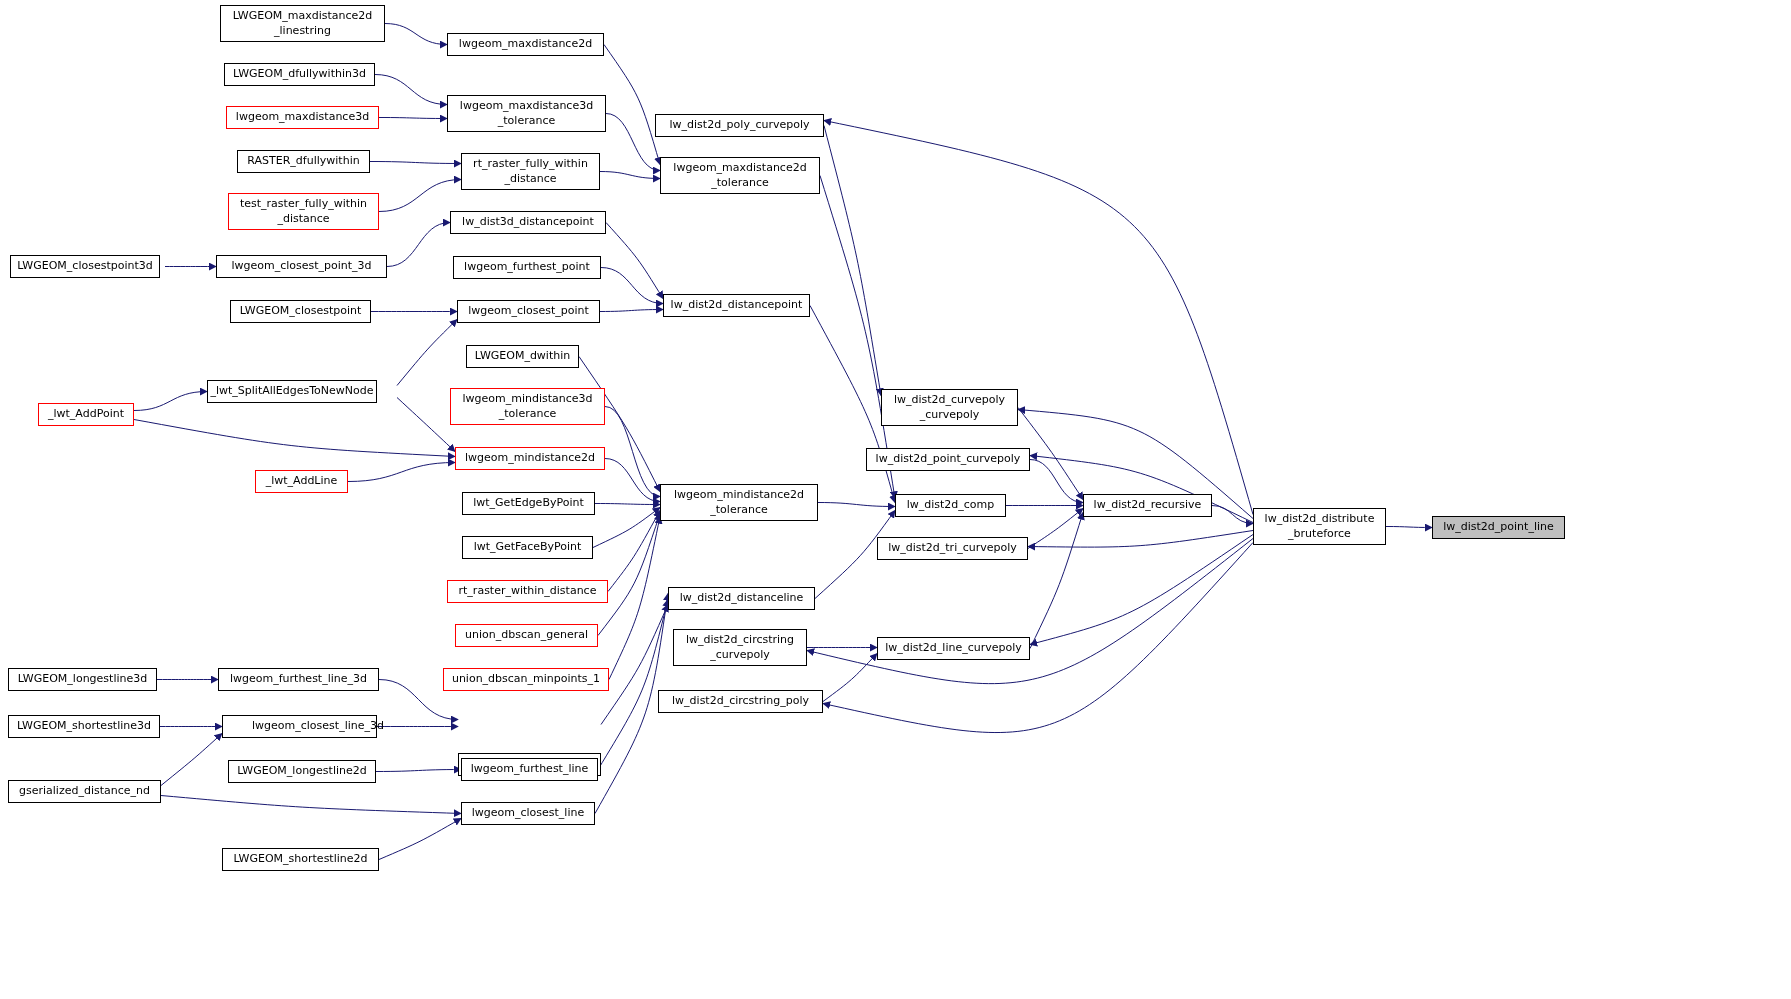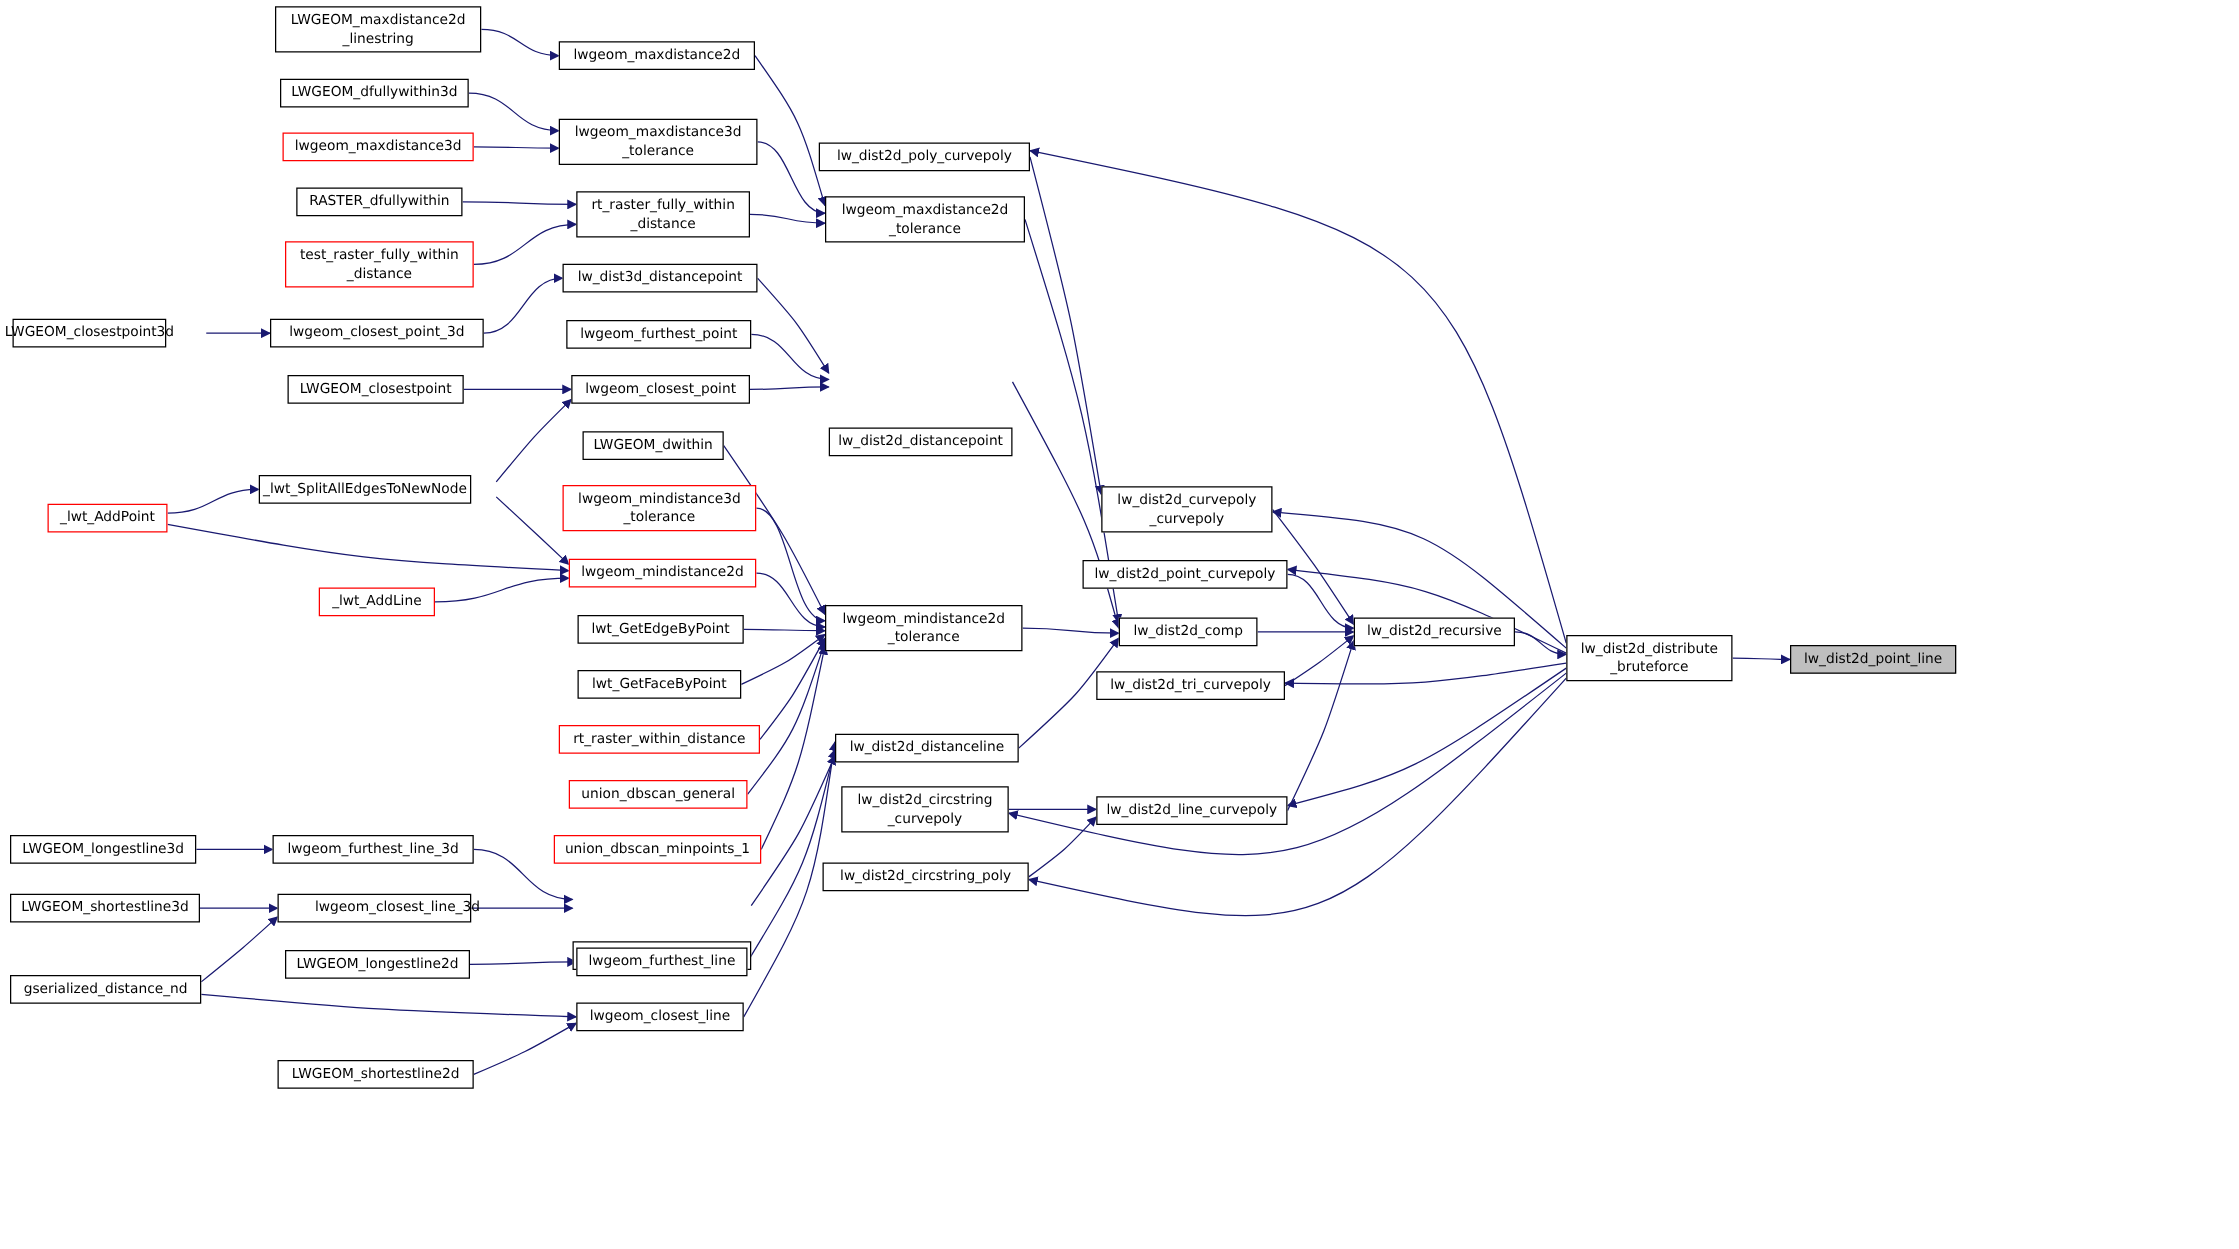--- a/index.html
+++ b/index.html
@@ -111,21 +111,21 @@
       </g>
   </svg>
   <div id="nodes">
       <div class="node" style="left: 220px; top: 5px; width: 165px; height: 37px;">LWGEOM_maxdistance2d
 _linestring</div>
       <div class="node" style="left: 224px; top: 63px; width: 151px; height: 23px;">LWGEOM_dfullywithin3d</div>
       <div class="node red" style="left: 226px; top: 106px; width: 153px; height: 23px;">lwgeom_maxdistance3d</div>
       <div class="node" style="left: 237px; top: 150px; width: 133px; height: 23px;">RASTER_dfullywithin</div>
       <div class="node red" style="left: 228px; top: 193px; width: 151px; height: 37px;">test_raster_fully_within
 _distance</div>
-      <div class="node" style="left: 10px; top: 255px; width: 123px; height: 23px;">LWGEOM_closestpoint3d</div>
+      <div class="node" style="left: 10px; top: 255px; width: 150px; height: 23px;">LWGEOM_closestpoint3d</div>
       <div class="node" style="left: 216px; top: 255px; width: 171px; height: 23px;">lwgeom_closest_point_3d</div>
       <div class="node" style="left: 230px; top: 300px; width: 141px; height: 23px;">LWGEOM_closestpoint</div>
       <div class="node" style="left: 207px; top: 380px; width: 170px; height: 23px;">_lwt_SplitAllEdgesToNewNode</div>
       <div class="node red" style="left: 38px; top: 403px; width: 96px; height: 23px;">_lwt_AddPoint</div>
       <div class="node red" style="left: 255px; top: 470px; width: 93px; height: 23px;">_lwt_AddLine</div>
       <div class="node" style="left: 8px; top: 668px; width: 149px; height: 23px;">LWGEOM_longestline3d</div>
       <div class="node" style="left: 8px; top: 715px; width: 152px; height: 23px;">LWGEOM_shortestline3d</div>
       <div class="node" style="left: 8px; top: 780px; width: 153px; height: 23px;">gserialized_distance_nd</div>
       <div class="node" style="left: 222px; top: 848px; width: 157px; height: 23px;">LWGEOM_shortestline2d</div>
       <div class="node" style="left: 218px; top: 668px; width: 161px; height: 23px;">lwgeom_furthest_line_3d</div>
@@ -147,21 +147,21 @@
       <div class="node" style="left: 462px; top: 536px; width: 131px; height: 23px;">lwt_GetFaceByPoint</div>
       <div class="node red" style="left: 447px; top: 580px; width: 161px; height: 23px;">rt_raster_within_distance</div>
       <div class="node red" style="left: 455px; top: 624px; width: 143px; height: 23px;">union_dbscan_general</div>
       <div class="node red" style="left: 443px; top: 668px; width: 166px; height: 23px;">union_dbscan_minpoints_1</div>
       <div class="node" style="left: 458px; top: 713px; width: 143px; height: 23px; margin-top: 40px;">lw_dist3d_distanceline</div>
       <div class="node" style="left: 461px; top: 758px; width: 137px; height: 23px;">lwgeom_furthest_line</div>
       <div class="node" style="left: 461px; top: 802px; width: 134px; height: 23px;">lwgeom_closest_line</div>
       <div class="node" style="left: 655px; top: 114px; width: 169px; height: 23px;">lw_dist2d_poly_curvepoly</div>
       <div class="node" style="left: 660px; top: 157px; width: 160px; height: 37px;">lwgeom_maxdistance2d
 _tolerance</div>
-      <div class="node" style="left: 663px; top: 294px; width: 147px; height: 23px; margin-top: 48px;">lw_dist2d_distancepoint</div>
+      <div class="node" style="left: 663px; top: 294px; width: 147px; height: 23px;">lw_dist2d_distancepoint</div>
       <div class="node" style="left: 660px; top: 484px; width: 158px; height: 37px;">lwgeom_mindistance2d
 _tolerance</div>
       <div class="node" style="left: 668px; top: 587px; width: 147px; height: 23px;">lw_dist2d_distanceline</div>
       <div class="node" style="left: 673px; top: 629px; width: 134px; height: 37px;">lw_dist2d_circstring
 _curvepoly</div>
       <div class="node" style="left: 658px; top: 690px; width: 165px; height: 23px;">lw_dist2d_circstring_poly</div>
       <div class="node" style="left: 881px; top: 389px; width: 137px; height: 37px;">lw_dist2d_curvepoly
 _curvepoly</div>
       <div class="node" style="left: 866px; top: 448px; width: 164px; height: 23px; text-align: right;">lw_dist2d_point_curvepoly</div>
       <div class="node" style="left: 895px; top: 494px; width: 111px; height: 23px;">lw_dist2d_comp</div>

